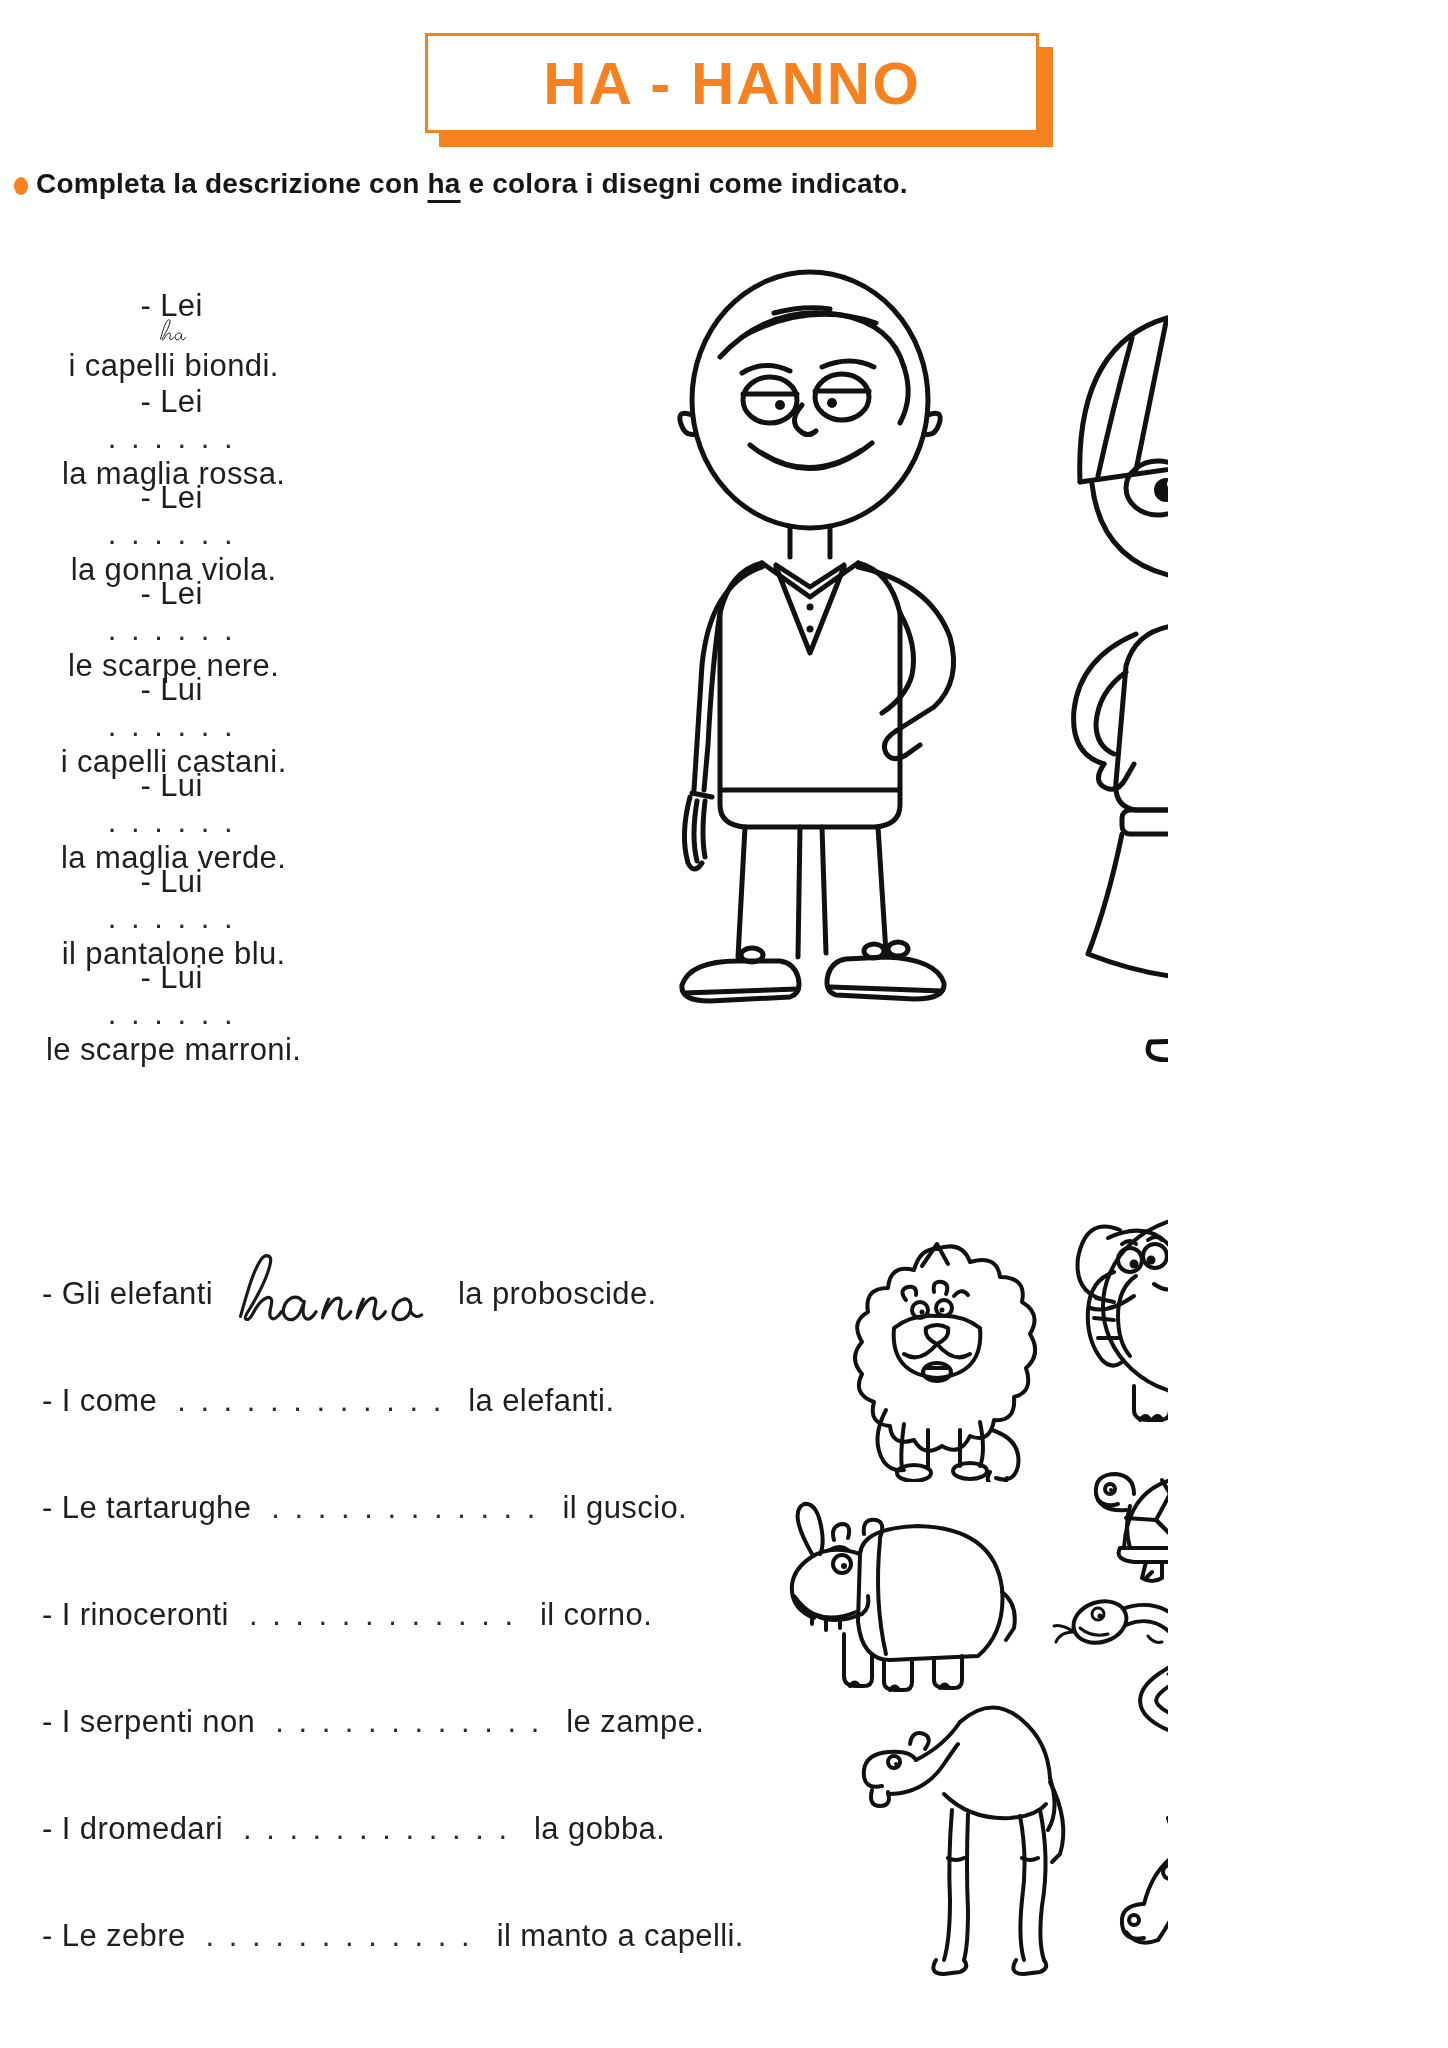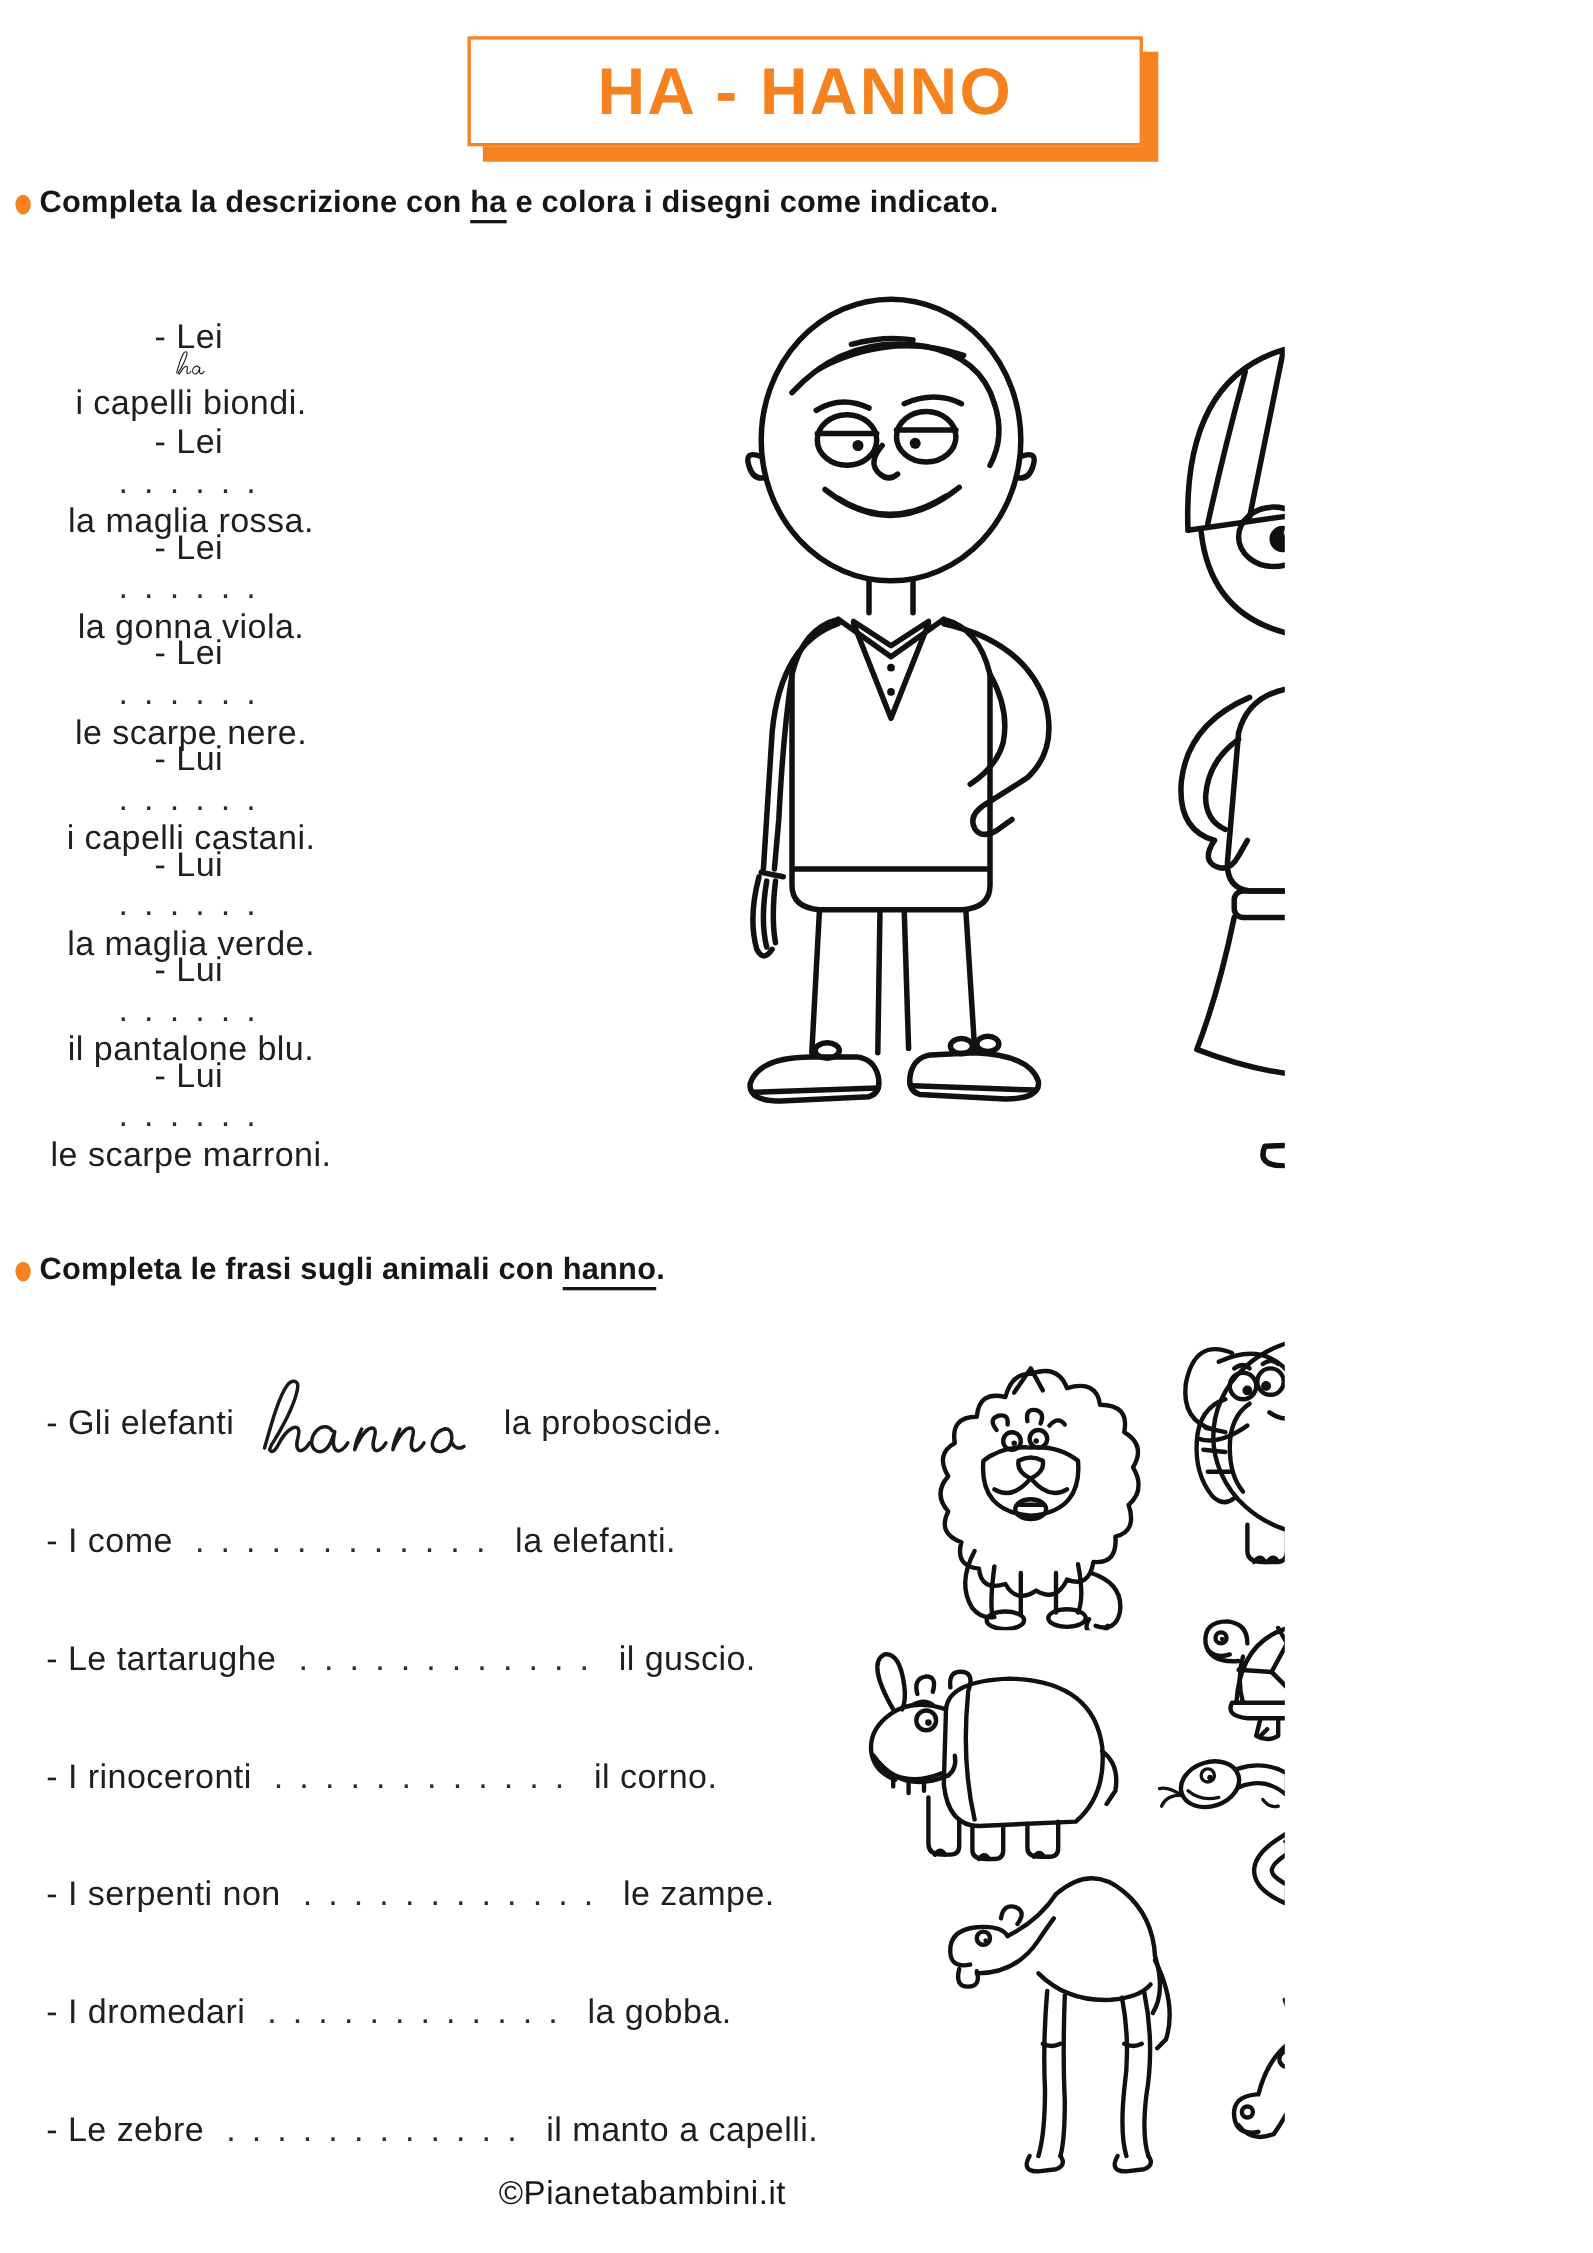--- a/index.html
+++ b/index.html
@@ -184,24 +184,20 @@
     <rect x="82" y="548" width="158" height="24" rx="8"></rect>
     <path d="M82,572 Q68,640 48,692 Q110,716 161,716 Q212,716 274,690 Q254,638 240,572"></path>
     <path d="M150,716 Q146,756 144,780"></path>
     <path d="M172,716 Q168,748 166,772"></path>
     <path d="M110,780 Q102,798 128,798 L166,796 Q176,790 168,778 Z"></path>
     <path d="M196,716 Q190,744 170,758"></path>
     <path d="M214,714 Q208,752 188,770"></path>
     <path d="M188,770 Q180,794 204,792 L226,786 Q232,778 222,768 Z"></path>
   </svg>
 
-  <div class="instr" style="top:1138px;">
-    <span class="bullet"></span>
-    <span class="itext"><span>Completa le frasi sugli animali con </span><span class="kw">hanno</span><span>.</span></span>
-  </div>
 
   <div class="list list2" style="top:1240px;">
     <div class="row">
       <span class="lead">- Gli elefanti</span>
       <svg class="hw" width="205" height="80" viewBox="0 0 260 96" fill="none" stroke="#1a1a1a" stroke-width="4" stroke-linecap="round" stroke-linejoin="round" aria-label="hanno">
         <path d="M12,84 C20,56 28,26 38,12 C44,4 52,6 50,16 C47,32 36,54 24,74 C20,80 18,84 18,86 C20,90 24,88 28,80 C32,72 38,64 44,61 C50,58 53,62 51,70 C49,78 48,83 51,86 C54,89 60,85 64,78"></path>
         <path d="M90,64 C86,58 78,58 72,64 C66,70 64,80 70,86 C76,91 84,87 88,78 C90,73 92,68 93,65 C91,74 90,82 94,86 C98,90 104,85 108,78"></path>
         <path d="M124,62 C120,70 117,78 116,86 C119,77 126,66 132,62 C138,59 141,62 139,70 C137,78 136,83 139,86 C142,89 148,85 152,78"></path>
         <path d="M168,62 C164,70 161,78 160,86 C163,77 170,66 176,62 C182,59 185,62 183,70 C181,78 180,83 183,86 C186,89 192,85 196,78"></path>
         <path d="M222,62 C214,62 208,68 206,76 C204,84 209,89 216,88 C223,87 228,80 228,72 C228,65 224,61 219,62 M228,78 C231,84 237,86 242,82"></path>
@@ -379,17 +375,14 @@
     <path d="M266,122 Q286,162 276,198 M276,198 l-8,6 M276,198 l2,10"></path>
     <path d="M104,160 L100,216 M120,162 L116,214"></path>
     <path d="M94,216 L122,214 L122,232 L94,234 Z" fill="#111"></path>
     <path d="M134,166 L136,222 M148,166 L150,220"></path>
     <path d="M130,222 L154,220 L154,236 L130,238 Z" fill="#111"></path>
     <path d="M216,180 L224,224 M236,176 L244,220"></path>
     <path d="M218,224 L248,218 L250,234 L222,238 Z" fill="#111"></path>
     <path d="M150,92 Q146,134 152,176 M168,94 Q166,134 172,182 M186,96 Q184,134 190,182 M204,100 Q204,136 210,180 M222,104 Q224,138 228,172 M240,112 Q244,140 246,160 M104,92 L92,128 M116,88 L106,136"></path>
   </svg>
 
-  <div class="footer">
-    <span>©</span><span>Pianetabambini.it</span>
-  </div>
 
 </div>
 
 </body></html>

